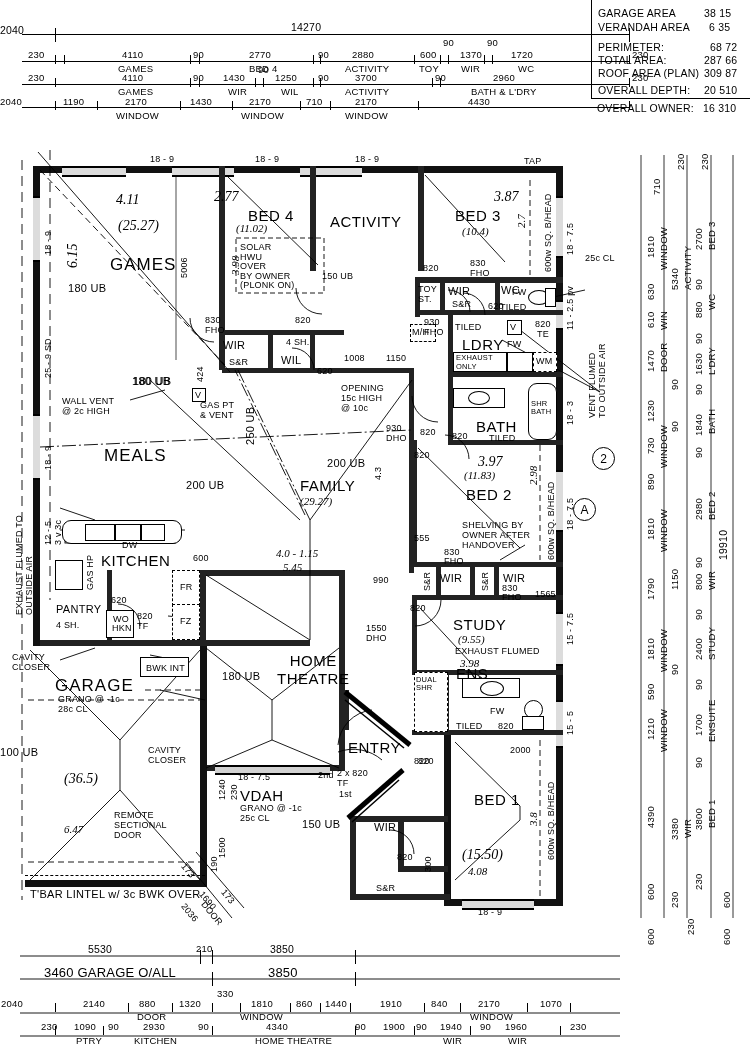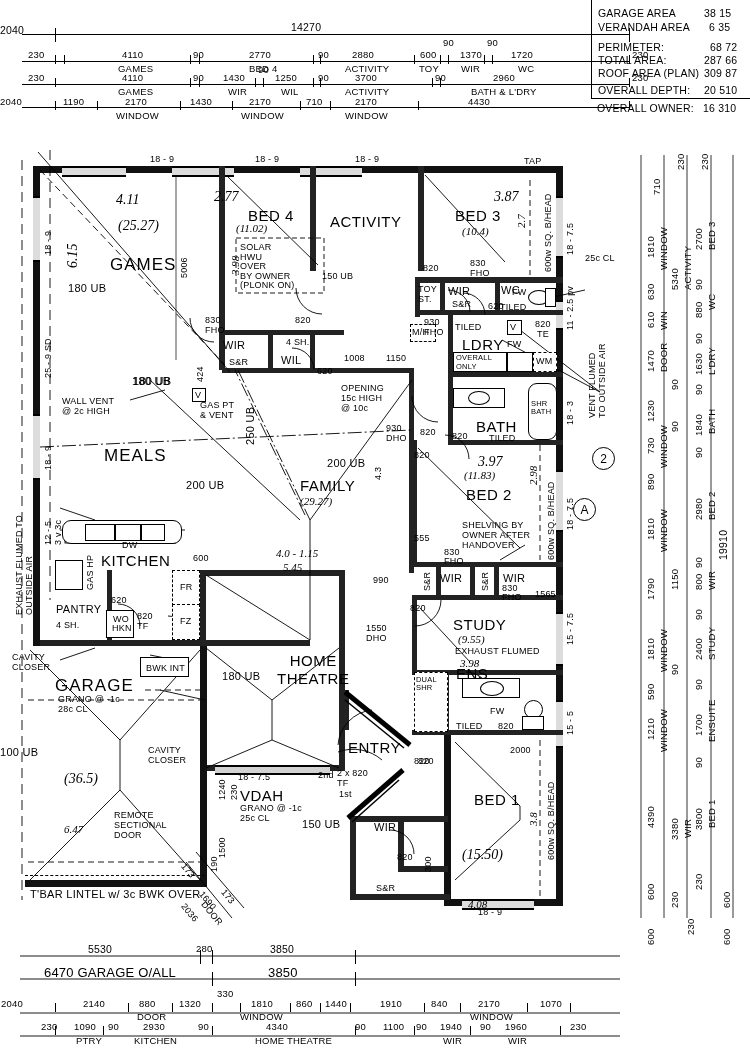--- a/index.html
+++ b/index.html
@@ -408,21 +408,21 @@
   <div class="circ" style="left:528px;top:290px;width:20px;height:13px;"></div>
   <div class="fix" style="left:545px;top:288px;width:9px;height:17px;"></div>
   <div class="txt rm-xs" style="left:512px;top:288px;">FW</div>
 
   <div class="txt rm" style="left:462px;top:337px;">LDRY</div>
   <div class="txt rm-xs" style="left:455px;top:323px;">TILED</div>
   <div class="txt rm-xs" style="left:507px;top:340px;">FW</div>
   <div class="fix" style="left:507px;top:320px;width:13px;height:13px;"></div>
   <div class="txt rm-xs" style="left:510px;top:323px;">V</div>
   <div class="fix" style="left:453px;top:352px;width:52px;height:18px;"></div>
-  <div class="txt rm-xs" style="left:456px;top:354px;line-height:8.5px;white-space:pre;font-size:7.5px;"><span>OVERALL
+  <div class="txt rm-xs" style="left:456px;top:354px;line-height:8.5px;white-space:pre;font-size:7.5px;"><span>EXHAUST
 ONLY</span></div>
   <div class="fix" style="left:507px;top:352px;width:24px;height:18px;"></div>
   <div class="fixd" style="left:533px;top:352px;width:22px;height:18px;"></div>
   <div class="txt rm-xs" style="left:536px;top:357px;">WM</div>
   <div class="txt rm-xs" style="left:535px;top:320px;">820</div>
   <div class="txt rm-xs" style="left:537px;top:330px;">TE</div>
   <div class="txt rm-xs" style="left:424px;top:318px;">930</div>
   <div class="txt rm-xs" style="left:424px;top:328px;">FHO</div>
 
   <div class="txt rm" style="left:476px;top:419px;">BATH</div>
@@ -473,21 +473,21 @@
   <div class="fixd" style="left:414px;top:672px;width:32px;height:58px;"></div>
   <div class="txt rm-xs" style="left:416px;top:676px;line-height:8px;white-space:pre;font-size:7.5px;"><span>DUAL
 SHR</span></div>
   <div class="circ" style="left:524px;top:700px;width:17px;height:17px;"></div>
   <div class="fix" style="left:522px;top:716px;width:20px;height:12px;"></div>
   <div class="txt rm-xs" style="left:418px;top:757px;">820</div>
   <div class="txt rm-xs" style="left:510px;top:746px;">2000</div>
 
   <div class="txt rm" style="left:474px;top:792px;">BED 1</div>
   <div class="txt hand" style="left:462px;top:848px;">(15.50)</div>
-  <div class="txt hand-sm" style="left:468px;top:866px;margin-top:33px;">4.08</div>
+  <div class="txt hand-sm" style="left:468px;top:866px;">4.08</div>
   <div class="txt hand-sm vt" style="left:528px;top:826px;">3.8</div>
   <div class="txt rm-xs vt" style="left:547px;top:860px;">600w SQ. B/HEAD</div>
 
   <div class="txt rm-lg" style="left:104px;top:447px;">MEALS</div>
   <div class="txt rm-sm" style="left:186px;top:480px;">200 UB</div>
   <div class="txt rm-sm" style="left:327px;top:458px;">200 UB</div>
   <div class="txt rm-sm vt" style="left:245px;top:445px;">250 UB</div>
   <div class="txt rm-xs" style="left:62px;top:396px;line-height:10px;white-space:pre;"><span>WALL VENT
 @ 2c HIGH</span></div>
   <div class="txt rm-xs" style="left:200px;top:400px;line-height:10px;white-space:pre;"><span>GAS PT
@@ -677,24 +677,24 @@
   <div class="txt dim vt" style="left:707px;top:742px;">ENSUITE</div>
   <div class="txt dim vt" style="left:694px;top:768px;">90</div>
   <div class="txt dim vt" style="left:694px;top:830px;">3800</div>
   <div class="txt dim vt" style="left:707px;top:828px;">BED 1</div>
   <div class="txt dim vt" style="left:694px;top:890px;">230</div>
   <div class="txt dim vt" style="left:722px;top:908px;">600</div>
 
   <div class="txt dim-b vt" style="left:718px;top:560px;">19910</div>
 
   <div class="txt dim-b" style="left:88px;top:944px;">5530</div>
-  <div class="txt dim" style="left:196px;top:944px;">280</div>
+  <div class="txt dim" style="left:196px;top:944px;">210</div>
   <div class="txt dim-b" style="left:270px;top:944px;">3850</div>
 
-  <div class="txt dim-b" style="left:44px;top:966px;font-size:13px;">6470 GARAGE O/ALL</div>
+  <div class="txt dim-b" style="left:44px;top:966px;font-size:13px;">3460 GARAGE O/ALL</div>
   <div class="txt dim-b" style="left:268px;top:966px;font-size:13px;">3850</div>
 
   <div class="txt dim" style="left:1px;top:999px;">2040</div>
   <div class="txt dim" style="left:83px;top:999px;">2140</div>
   <div class="txt dim" style="left:139px;top:999px;">880</div>
   <div class="txt dim" style="left:137px;top:1012px;">DOOR</div>
   <div class="txt dim" style="left:179px;top:999px;">1320</div>
   <div class="txt dim" style="left:217px;top:989px;">330</div>
   <div class="txt dim" style="left:251px;top:999px;">1810</div>
   <div class="txt dim" style="left:240px;top:1012px;">WINDOW</div>
@@ -709,21 +709,21 @@
   <div class="txt dim" style="left:41px;top:1022px;">230</div>
   <div class="txt dim" style="left:74px;top:1022px;">1090</div>
   <div class="txt dim" style="left:76px;top:1036px;">PTRY</div>
   <div class="txt dim" style="left:108px;top:1022px;">90</div>
   <div class="txt dim" style="left:143px;top:1022px;">2930</div>
   <div class="txt dim" style="left:134px;top:1036px;">KITCHEN</div>
   <div class="txt dim" style="left:198px;top:1022px;">90</div>
   <div class="txt dim" style="left:266px;top:1022px;">4340</div>
   <div class="txt dim" style="left:255px;top:1036px;">HOME THEATRE</div>
   <div class="txt dim" style="left:355px;top:1022px;">90</div>
-  <div class="txt dim" style="left:383px;top:1022px;">1100</div>
+  <div class="txt dim" style="left:383px;top:1022px;">1900</div>
   <div class="txt dim" style="left:416px;top:1022px;">90</div>
   <div class="txt dim" style="left:440px;top:1022px;">1940</div>
   <div class="txt dim" style="left:443px;top:1036px;">WIR</div>
   <div class="txt dim" style="left:480px;top:1022px;">90</div>
   <div class="txt dim" style="left:505px;top:1022px;">1960</div>
   <div class="txt dim" style="left:508px;top:1036px;">WIR</div>
   <div class="txt dim" style="left:570px;top:1022px;">230</div>
 
   <div class="tick" style="left:55px;top:1003px;"></div>
   <div class="tick" style="left:128px;top:1003px;"></div>

